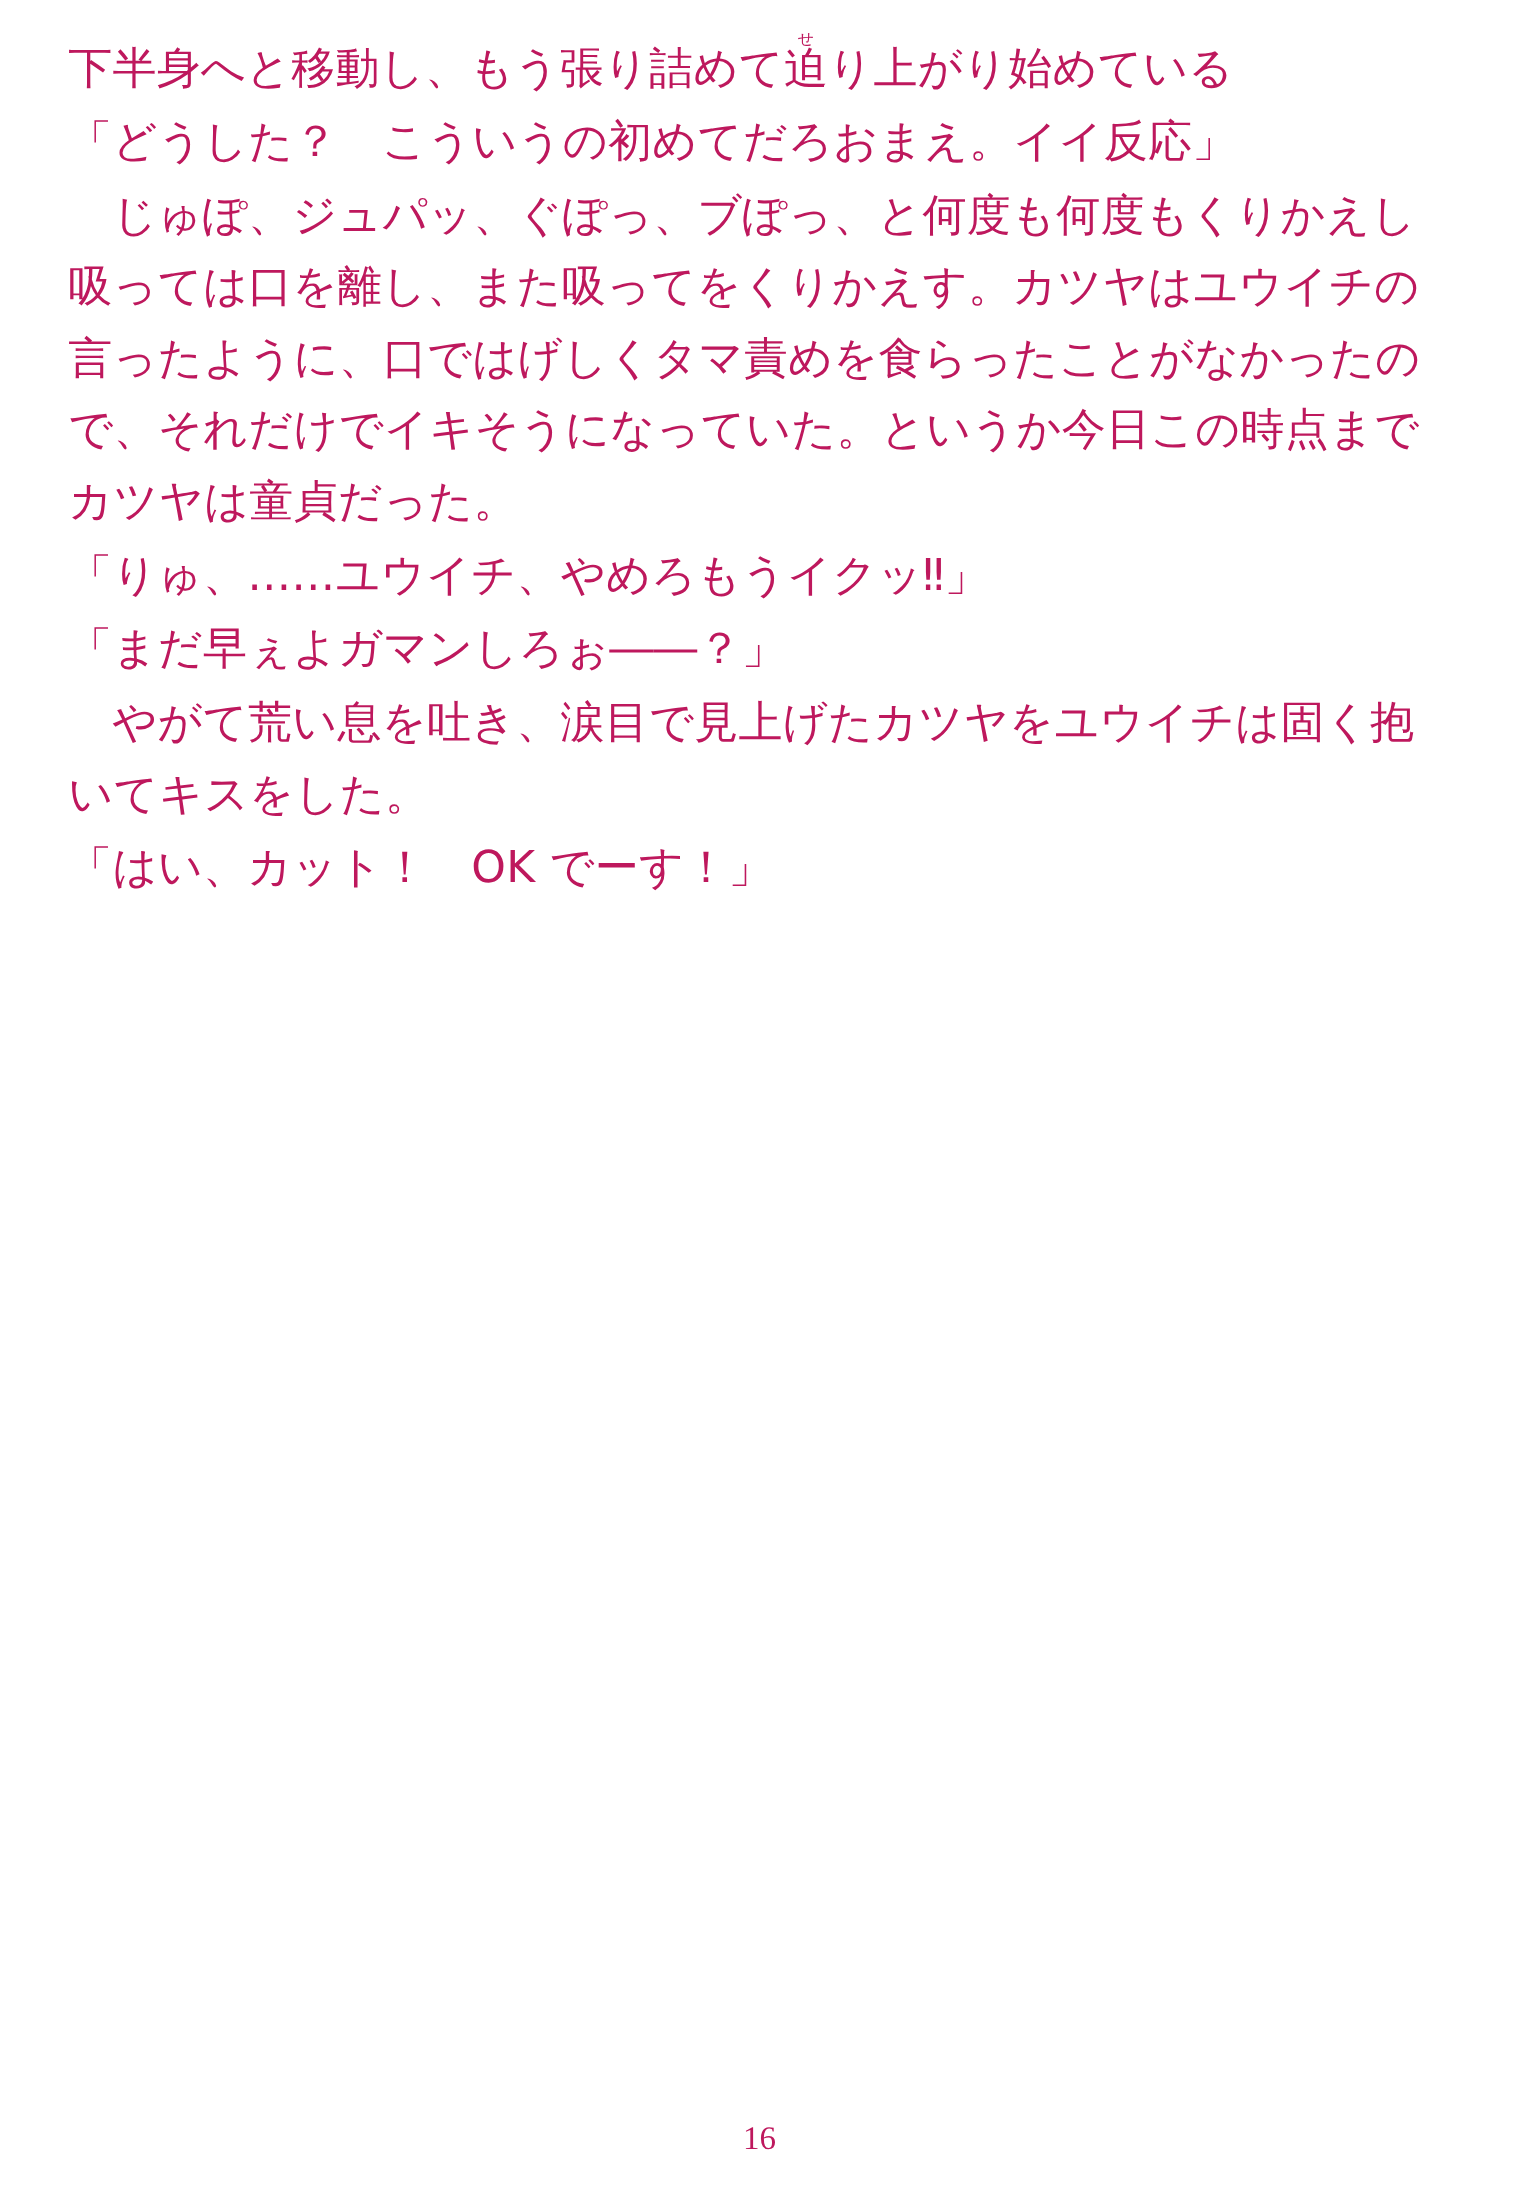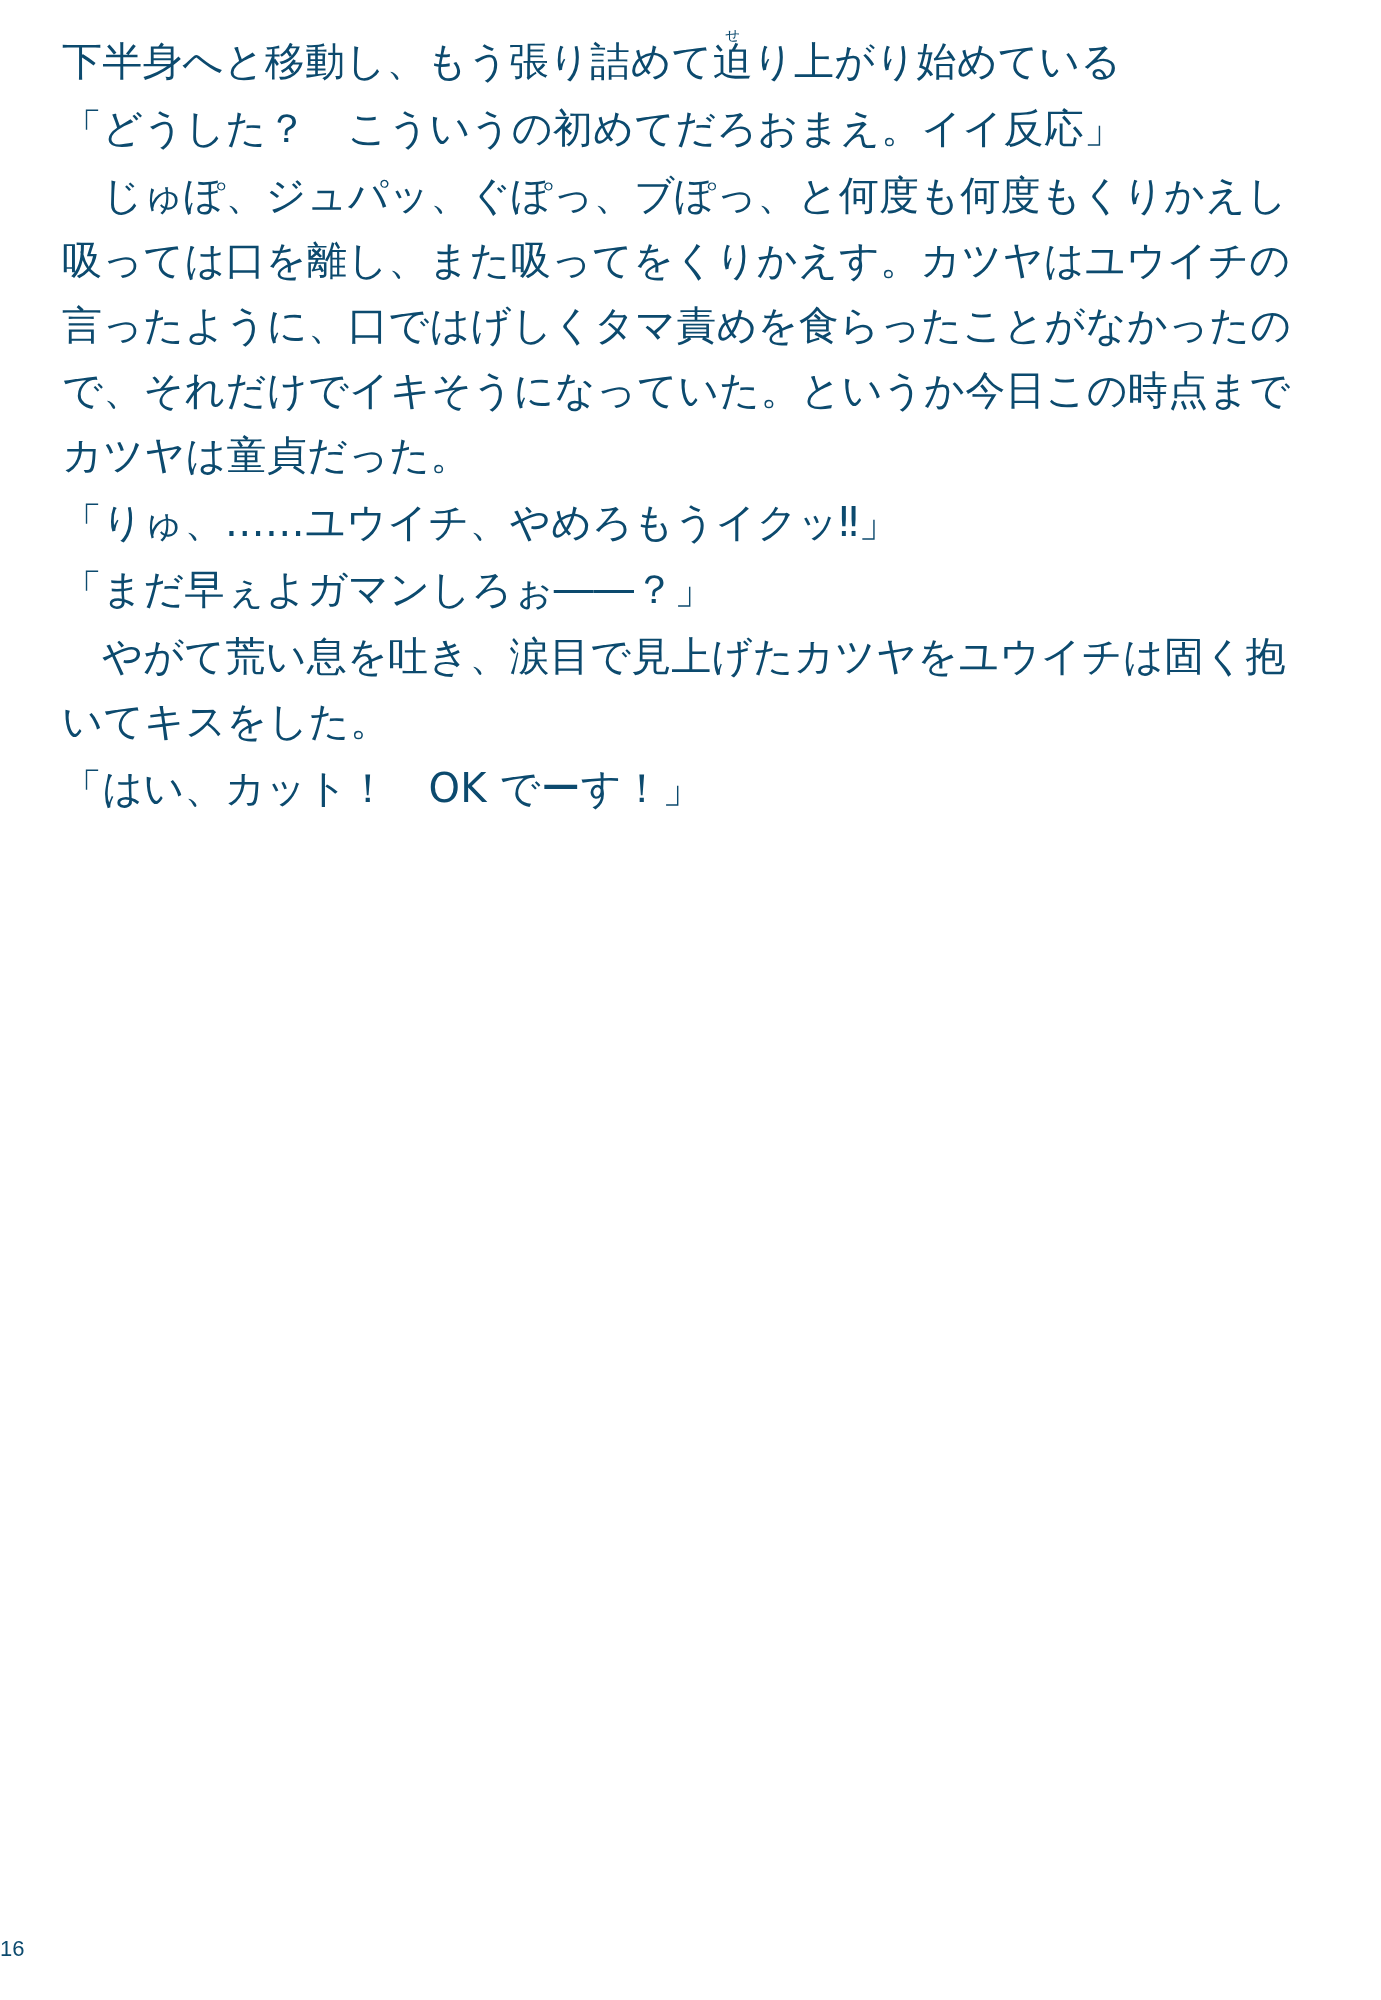--- a/index.html
+++ b/index.html
@@ -8,21 +8,21 @@
     background: #ffffff;
   }
   .page {
     position: relative;
     width: 1381px;
     height: 2000px;
     background: #ffffff;
     box-sizing: border-box;
     padding: 28px 62px 0 62px;
     font-family: "DejaVu Sans", "Liberation Sans", sans-serif;
-    color: #0c4a6e;
+    color: #be185d;
     overflow: hidden;
   }
   .body-text {
     font-size: 40px;
     line-height: 1.62;
     letter-spacing: 0.005em;
     text-align: left;
   }
   .para {
     margin: 0 0 0.06em 0;
@@ -38,22 +38,23 @@
     font-size: 0.36em;
     line-height: 1;
     letter-spacing: 0.02em;
     font-weight: normal;
   }
   .page-number {
     position: absolute;
     left: 0;
     right: 0;
     bottom: 38px;
-    font-size: 22px;
-    font-family: Liberation Sans, sans-serif;
+    text-align: center;
+    font-size: 30px;
+    font-family: Liberation Serif, serif;
   }
 </style>
 </head>
 <body>
 
 <div class="page">
   <div class="body-text" id="body-container">
       <div class="para"><span>下半身へと移動し、もう張り詰めて</span><ruby><span>迫</span><rt>せ</rt></ruby><span>り上がり始めている</span></div>
       <div class="para"><span>「どうした？　こういうの初めてだろおまえ。イイ反応」</span></div>
       <div class="para indent"><span>じゅぽ、ジュパッ、ぐぽっ、ブぽっ、と何度も何度もくりかえし吸っては口を離し、また吸ってをくりかえす。カツヤはユウイチの言ったように、口ではげしくタマ責めを食らったことがなかったので、それだけでイキそうになっていた。というか今日この時点までカツヤは童貞だった。</span></div>

